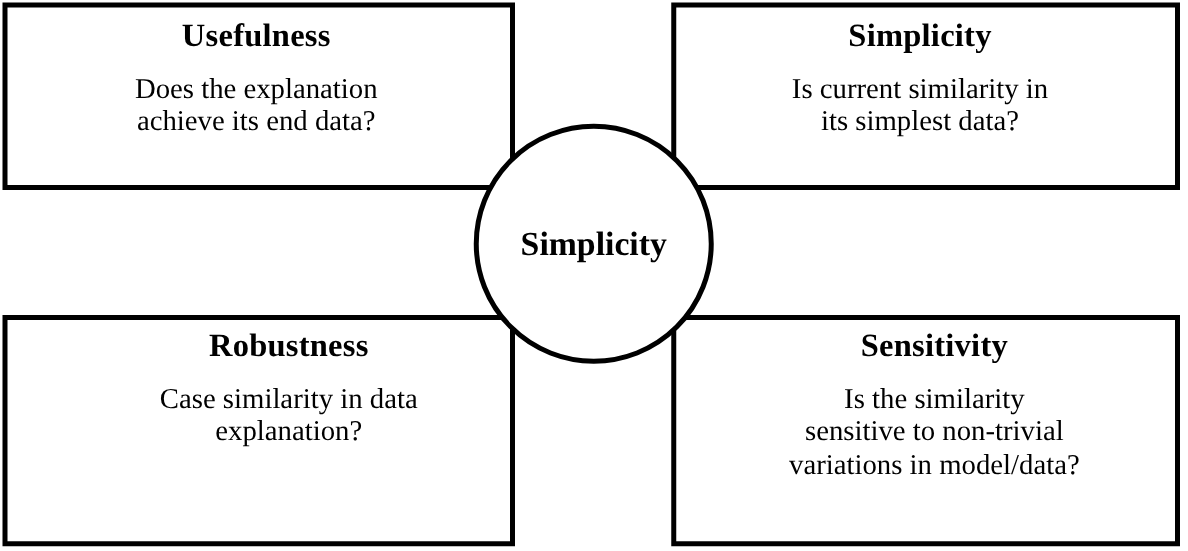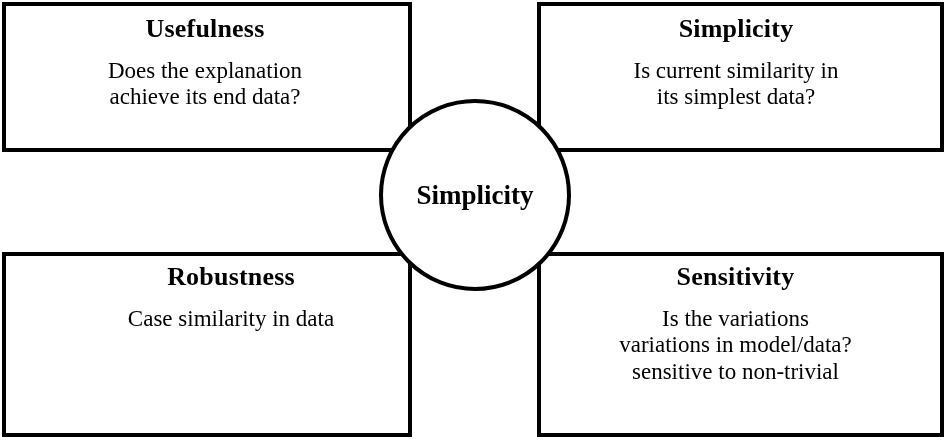--- a/index.html
+++ b/index.html
@@ -51,21 +51,21 @@
   }
   .quad-body span {
     display: block;
     white-space: nowrap;
   }
 
   
   #quad-usefulness  { left: 2px;   top: 14px;  width: 406px; }
   #quad-simplicity  { left: 534px; top: 14px;  width: 404px; }
   #quad-robustness  { left: 2px;   top: 262px; width: 458px; }
-  #quad-sensitivity { left: 534px; top: 262px; width: 403px; }
+  #quad-sensitivity { left: 546px; top: 262px; width: 403px; }
 
   
   #center-node {
     position: absolute;
     left: 380px;
     top: 100px;
     width: 190px;
     height: 190px;
     border-radius: 50%;
     display: flex;
@@ -120,29 +120,30 @@
     <div class="quad-body">
       <span>Is current similarity in</span>
       <span>its simplest data?</span>
     </div>
   </div>
 
   <div class="quad" id="quad-robustness">
     <div class="quad-title">Robustness</div>
     <div class="quad-body">
       <span>Case similarity in data</span>
+      <span>explanation?</span>
     </div>
   </div>
 
   <div class="quad" id="quad-sensitivity">
     <div class="quad-title">Sensitivity</div>
     <div class="quad-body">
-      <span>Is the variations</span>
+      <span>Is the similarity</span>
+      <span>sensitive to non-trivial</span>
       <span>variations in model/data?</span>
-      <span>sensitive to non-trivial</span>
     </div>
   </div>
 
   <div id="center-node">
     <span>Simplicity</span>
   </div>
 
 </div>
 
 </body></html>

